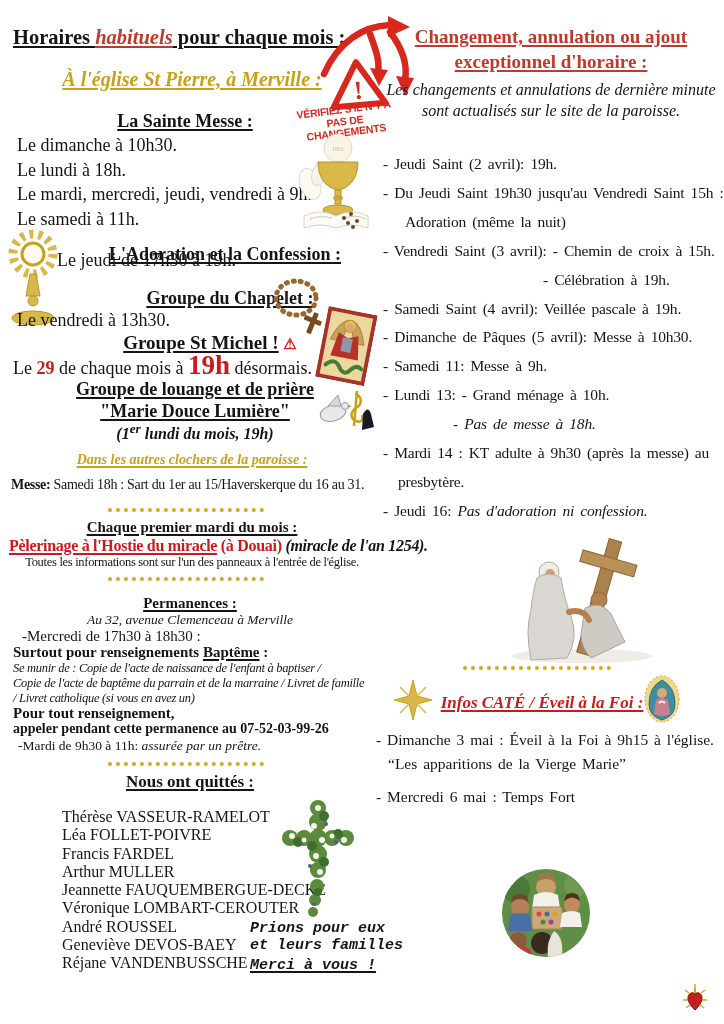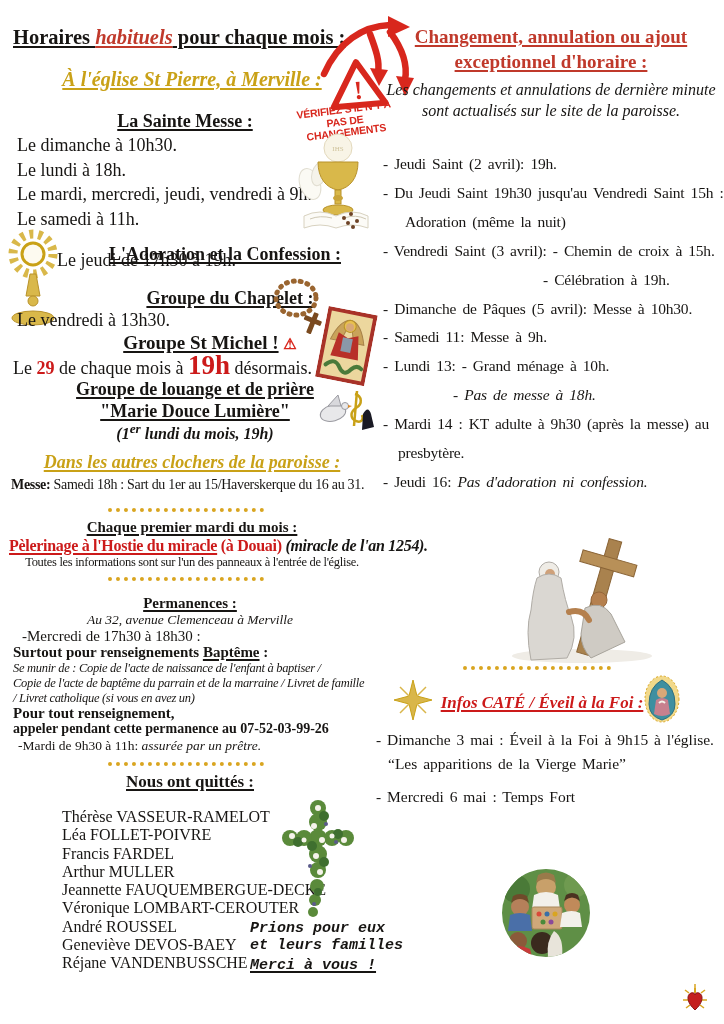--- a/index.html
+++ b/index.html
@@ -155,21 +155,21 @@
       <ellipse cx="15" cy="27" rx="13" ry="8" fill="#e8e8ea" stroke="#9a9aa0" transform="rotate(-15 15 27)"></ellipse>
       <path d="M10 20 l10 -11 l3 11 z" fill="#d8d8dc" stroke="#9a9aa0"></path>
       <circle cx="27" cy="20" r="3.5" fill="#e8e8ea" stroke="#9a9aa0"></circle>
       <path d="M30 19 l4 1 l-4 2 z" fill="#d98a2a"></path>
       <path d="M37 8 c7 2 8 10 1 14 c-6 4 -6 10 0 13 c5 2 8 -1 6 -6" stroke="#c9a117" stroke-width="2.5" fill="none"></path>
       <line x1="39" y1="5" x2="36" y2="40" stroke="#c9a117" stroke-width="2.5"></line>
       <path d="M45 28 q5 -9 8 0 l3 13 l-12 3 z" fill="#1a1a24"></path>
     </svg>
   </div>
 
-  <div class="abs c nw" style="left:5px;top:452px;width:374px;font-size:18px;font-weight:bold;font-style:italic;">
+  <div class="abs c nw" style="left:5px;top:452px;width:374px;font-size:14px;font-weight:bold;font-style:italic;">
     <span class="u gold">Dans les autres clochers de la paroisse :</span>
   </div>
   <div class="abs nw" style="left:11px;top:477px;font-size:14px;letter-spacing:-0.3px;">
     <span class="b">Messe:</span><span> Samedi 18h : Sart du 1er au 15/Haverskerque du 16 au 31.</span>
   </div>
 
   <div class="abs dots" style="left:108px;top:508px;width:156px;"></div>
 
   <div class="abs c nw" style="left:0;top:519px;width:384px;font-size:15px;font-weight:bold;">
     <span class="u">Chaque premier mardi du mois :</span>
@@ -273,20 +273,21 @@
     <div class="nw">Les changements et annulations de dernière minute</div>
     <div class="nw">sont actualisés sur le site de la paroisse.</div>
   </div>
 
   <div class="abs" style="left:383px;top:150px;font-size:15.5px;line-height:28.9px;letter-spacing:-0.2px;word-spacing:2.5px;">
     <div class="nw">- Jeudi Saint (2 avril): 19h.</div>
     <div class="nw">- Du Jeudi Saint 19h30 jusqu'au Vendredi Saint 15h :</div>
     <div class="nw" style="padding-left:22px;">Adoration (même la nuit)</div>
     <div class="nw">- Vendredi Saint (3 avril): - Chemin de croix à 15h.</div>
     <div class="nw" style="padding-left:160px;">- Célébration à 19h.</div>
+    <div class="nw">- Samedi Saint (4 avril): Veillée pascale à 19h.</div>
     <div class="nw">- Dimanche de Pâques (5 avril): Messe à 10h30.</div>
     <div class="nw">- Samedi 11: Messe à 9h.</div>
     <div class="nw">- Lundi 13: - Grand ménage à 10h.</div>
     <div class="nw i" style="padding-left:70px;">- Pas de messe à 18h.</div>
     <div class="nw">- Mardi 14 : KT adulte à 9h30 (après la messe) au</div>
     <div class="nw" style="padding-left:15px;">presbytère.</div>
     <div class="nw"><span>- Jeudi 16: </span><span class="i">Pas d'adoration ni confession.</span></div>
   </div>
 
   <div class="abs" style="left:487px;top:536px;">

